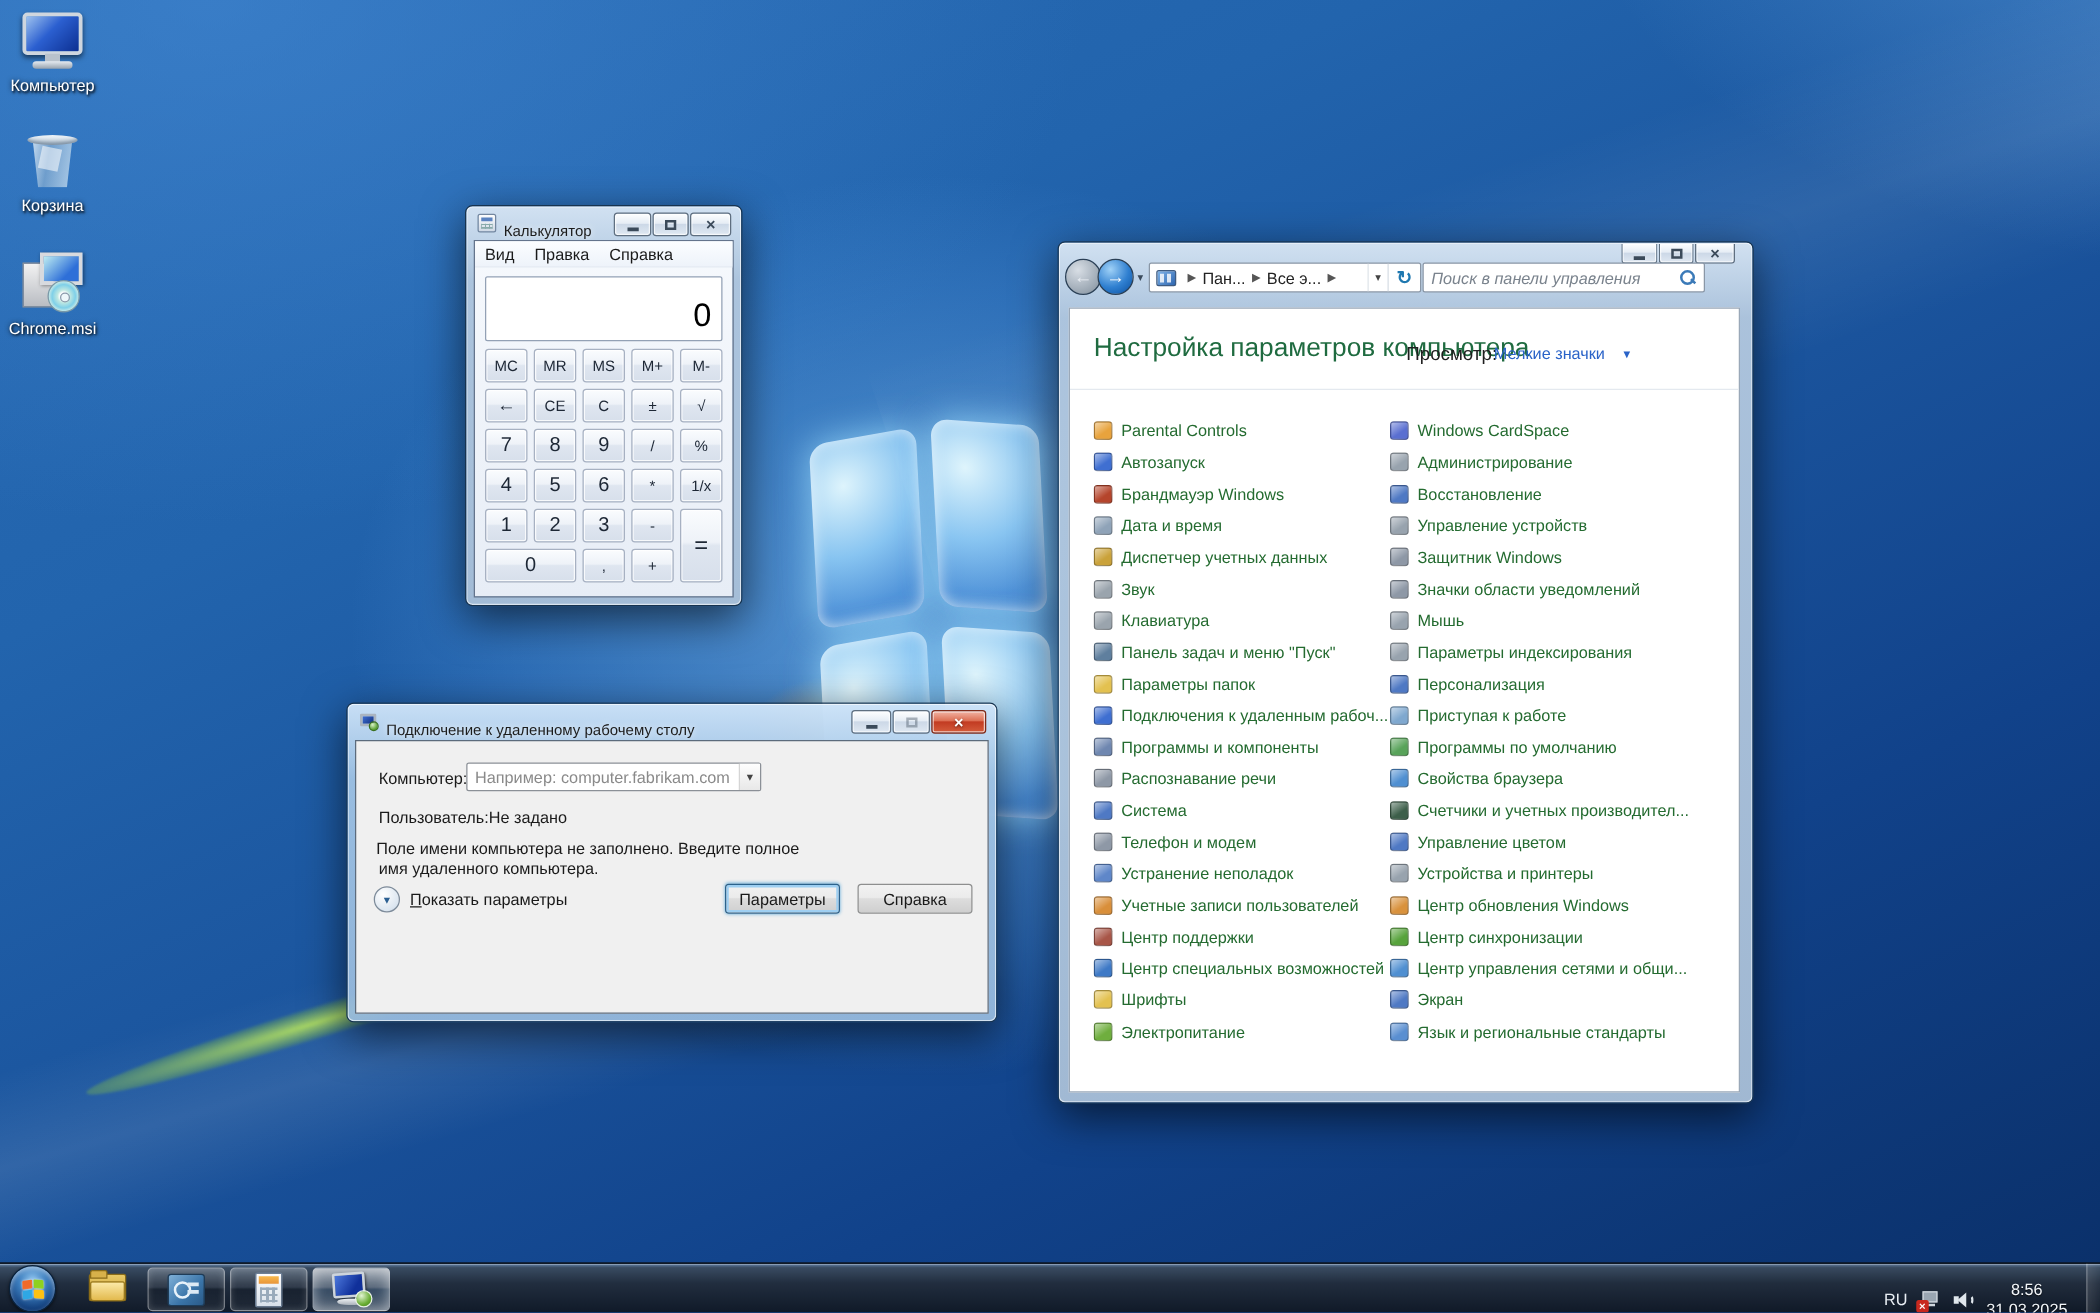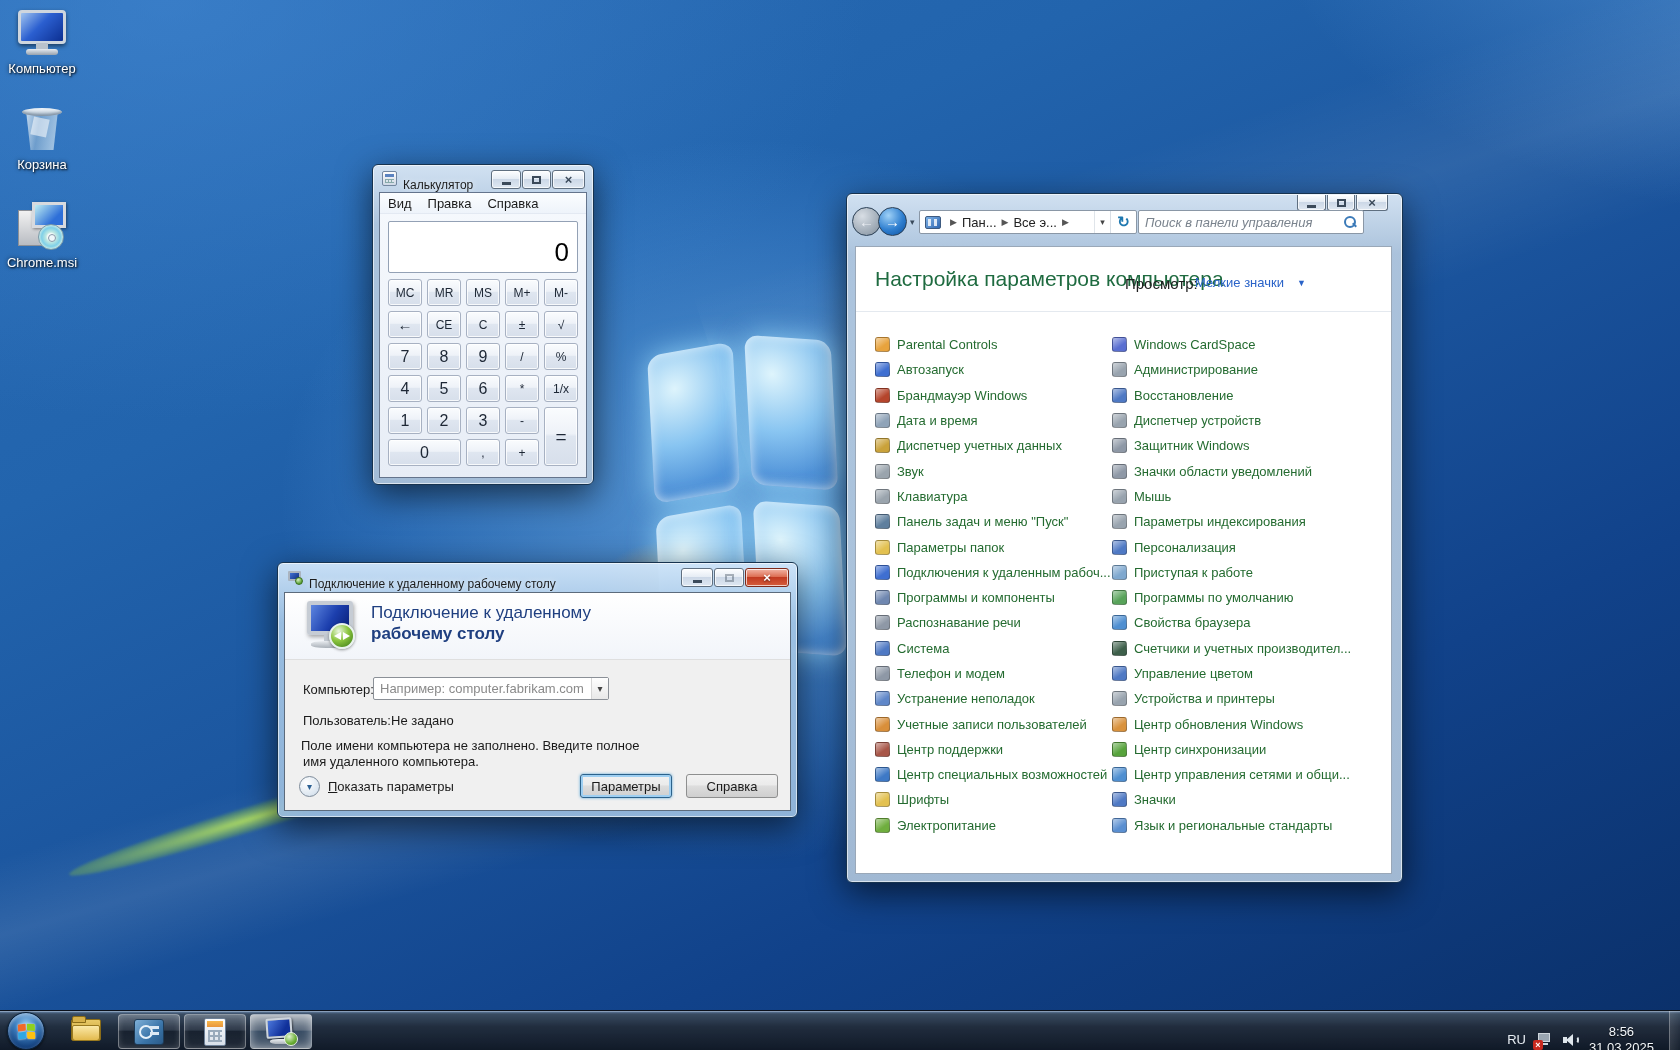--- a/index.html
+++ b/index.html
@@ -381,30 +381,20 @@
         </div>
       <div class="cap-btn cap-max cap-disabled" style="width:30px">
           <div class="g"></div>
         </div>
       <div class="cap-btn cap-close cap-close-red" style="width:44px">
           <div class="g">×</div>
         </div>
     </div>
   </div>
   <div class="rdp-client">
-    <div class="rdp-header">
-      <div class="rdp-big-icon">
-        <div class="m"></div>
-          <div class="std"></div>
-          <div class="base"></div>
-          <div class="circ"></div>
-      </div>
-      <div class="rdp-h1">Подключение к удаленному</div>
-      <div class="rdp-h2">рабочему столу</div>
-    </div>
     <div class="rdp-body">
       <div class="rdp-row-label rdp-computer-label">Компьютер:</div>
       <div class="rdp-combo">
         <div class="ph">Например: computer.fabrikam.com</div>
         <div class="dd">▾</div>
       </div>
       <div class="rdp-row-label rdp-user-label">Пользователь:</div>
       <div class="rdp-user-value">Не задано</div>
       <div class="rdp-warn1">Поле имени компьютера не заполнено. Введите полное</div>
       <div class="rdp-warn2">имя удаленного компьютера.</div>
@@ -572,21 +562,21 @@
             <div class="cp-item-label">Администрирование</div>
           </div>
 
           <div class="cp-item">
             <div class="cp-item-icon" style="background: linear-gradient(145deg, rgba(255, 255, 255, 0.55), rgba(255, 255, 255, 0) 60%), rgb(79, 121, 196);"></div>
             <div class="cp-item-label">Восстановление</div>
           </div>
 
           <div class="cp-item">
             <div class="cp-item-icon" style="background: linear-gradient(145deg, rgba(255, 255, 255, 0.55), rgba(255, 255, 255, 0) 60%), rgb(152, 163, 174);"></div>
-            <div class="cp-item-label">Диспетчер устройств</div>
+            <div class="cp-item-label">Управление устройств</div>
           </div>
 
           <div class="cp-item">
             <div class="cp-item-icon" style="background: linear-gradient(145deg, rgba(255, 255, 255, 0.55), rgba(255, 255, 255, 0) 60%), rgb(142, 152, 166);"></div>
             <div class="cp-item-label">Защитник Windows</div>
           </div>
 
           <div class="cp-item">
             <div class="cp-item-icon" style="background: linear-gradient(145deg, rgba(255, 255, 255, 0.55), rgba(255, 255, 255, 0) 60%), rgb(142, 152, 166);"></div>
             <div class="cp-item-label">Значки области уведомлений</div>
@@ -647,21 +637,21 @@
             <div class="cp-item-label">Центр синхронизации</div>
           </div>
 
           <div class="cp-item">
             <div class="cp-item-icon" style="background: linear-gradient(145deg, rgba(255, 255, 255, 0.55), rgba(255, 255, 255, 0) 60%), rgb(79, 143, 209);"></div>
             <div class="cp-item-label">Центр управления сетями и общи...</div>
           </div>
 
           <div class="cp-item">
             <div class="cp-item-icon" style="background: linear-gradient(145deg, rgba(255, 255, 255, 0.55), rgba(255, 255, 255, 0) 60%), rgb(79, 121, 196);"></div>
-            <div class="cp-item-label">Значки</div>
+            <div class="cp-item-label">Экран</div>
           </div>
 
           <div class="cp-item">
             <div class="cp-item-icon" style="background: linear-gradient(145deg, rgba(255, 255, 255, 0.55), rgba(255, 255, 255, 0) 60%), rgb(90, 143, 209);"></div>
             <div class="cp-item-label">Язык и региональные стандарты</div>
           </div>
         </div>
     </div>
   </div>
 </div>

